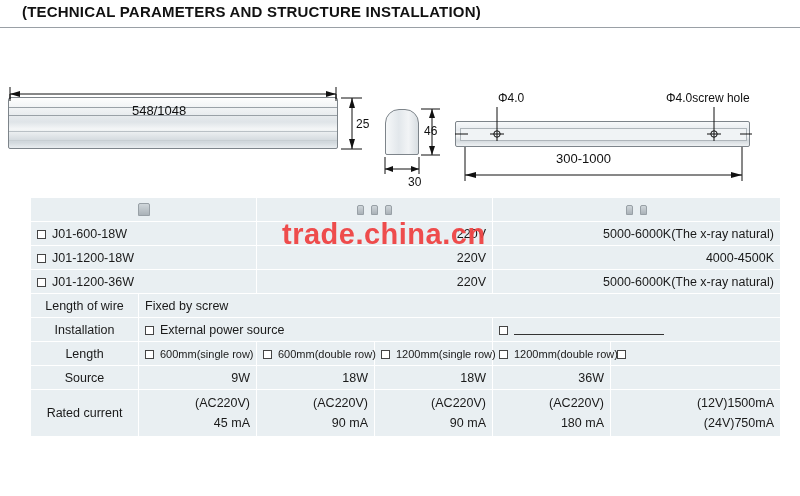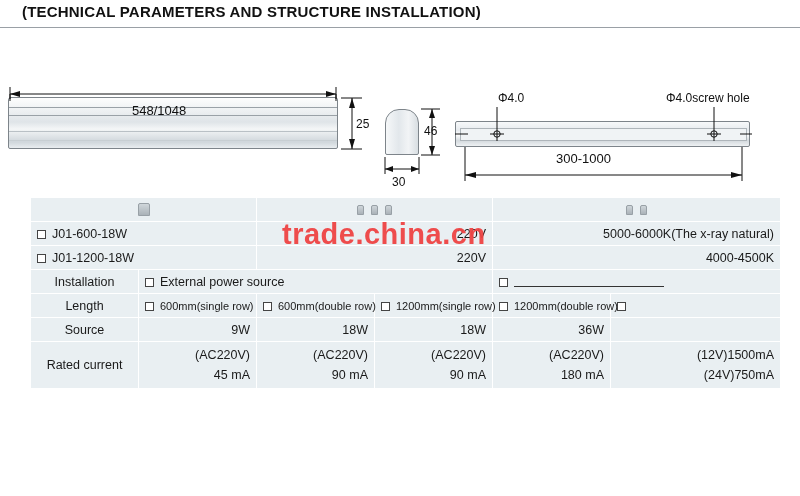--- a/index.html
+++ b/index.html
@@ -185,21 +185,21 @@
     <polygon points="465,146 476,143 476,149" fill="#111"></polygon>
     <polygon points="742,146 731,143 731,149" fill="#111"></polygon>
 
     <line x1="455" y1="105" x2="468" y2="105" stroke="#111" stroke-width="1"></line>
     <line x1="740" y1="105" x2="752" y2="105" stroke="#111" stroke-width="1"></line>
   </svg>
 
   <div class="dim-label lbl-548">548/1048</div>
   <div class="dim-label" style="left:356px; top:88px;">25</div>
   <div class="dim-label" style="left:424px; top:95px;">46</div>
-  <div class="dim-label" style="left:392px; top:146px;">30</div>
+  <div class="dim-label" style="left:408px; top:146px;">30</div>
   <div class="dim-label" style="left:498px; top:62px;">Φ4.0</div>
   <div class="dim-label" style="left:666px; top:62px;">Φ4.0screw hole</div>
   <div class="dim-label" style="left:556px; top:122px; font-size:13px;">300-1000</div>
 </div>
 
 <div class="table-wrap">
   <table class="spec">
     <colgroup>
       <col style="width:108px">
       <col style="width:118px">
@@ -240,21 +240,32 @@
     </tr>
 
     <tr>
       <td colspan="2" class="nm">
         <span class="chk"></span><span>J01-1200-18W</span>
       </td>
       <td colspan="2" class="center-cell">220V</td>
       <td colspan="2" class="center-cell">4000-4500K</td>
     </tr>
 
-
+    <tr>
+      <td colspan="2" class="nm">
+        <span class="chk"></span><span>J01-1200-36W</span>
+      </td>
+      <td colspan="2" class="center-cell">220V</td>
+      <td colspan="2" class="center-cell">5000-6000K(The  x-ray natural)</td>
+    </tr>
+
+    <tr>
+      <td class="label-cell">Length of wire</td>
+      <td colspan="5" class="c-left">Fixed by screw</td>
+    </tr>
 
     <tr>
       <td class="label-cell">Installation</td>
       <td colspan="3" class="c-left">
         <span class="chk"></span><span>External power source</span>
       </td>
       <td colspan="2" class="c-left">
         <span class="chk"></span><span class="underline-box"></span>
       </td>
     </tr>

